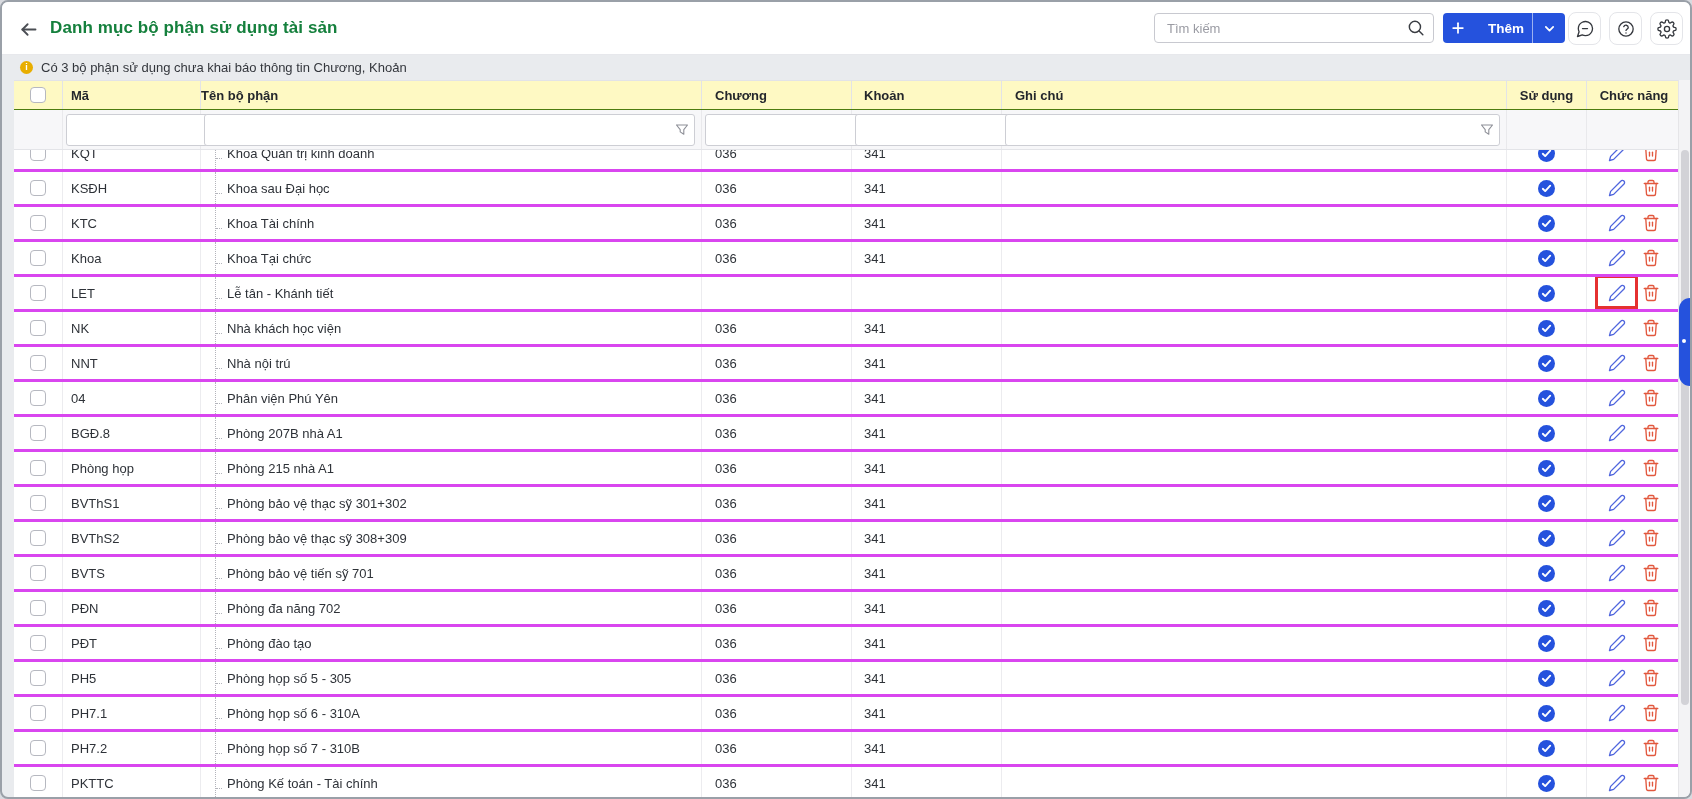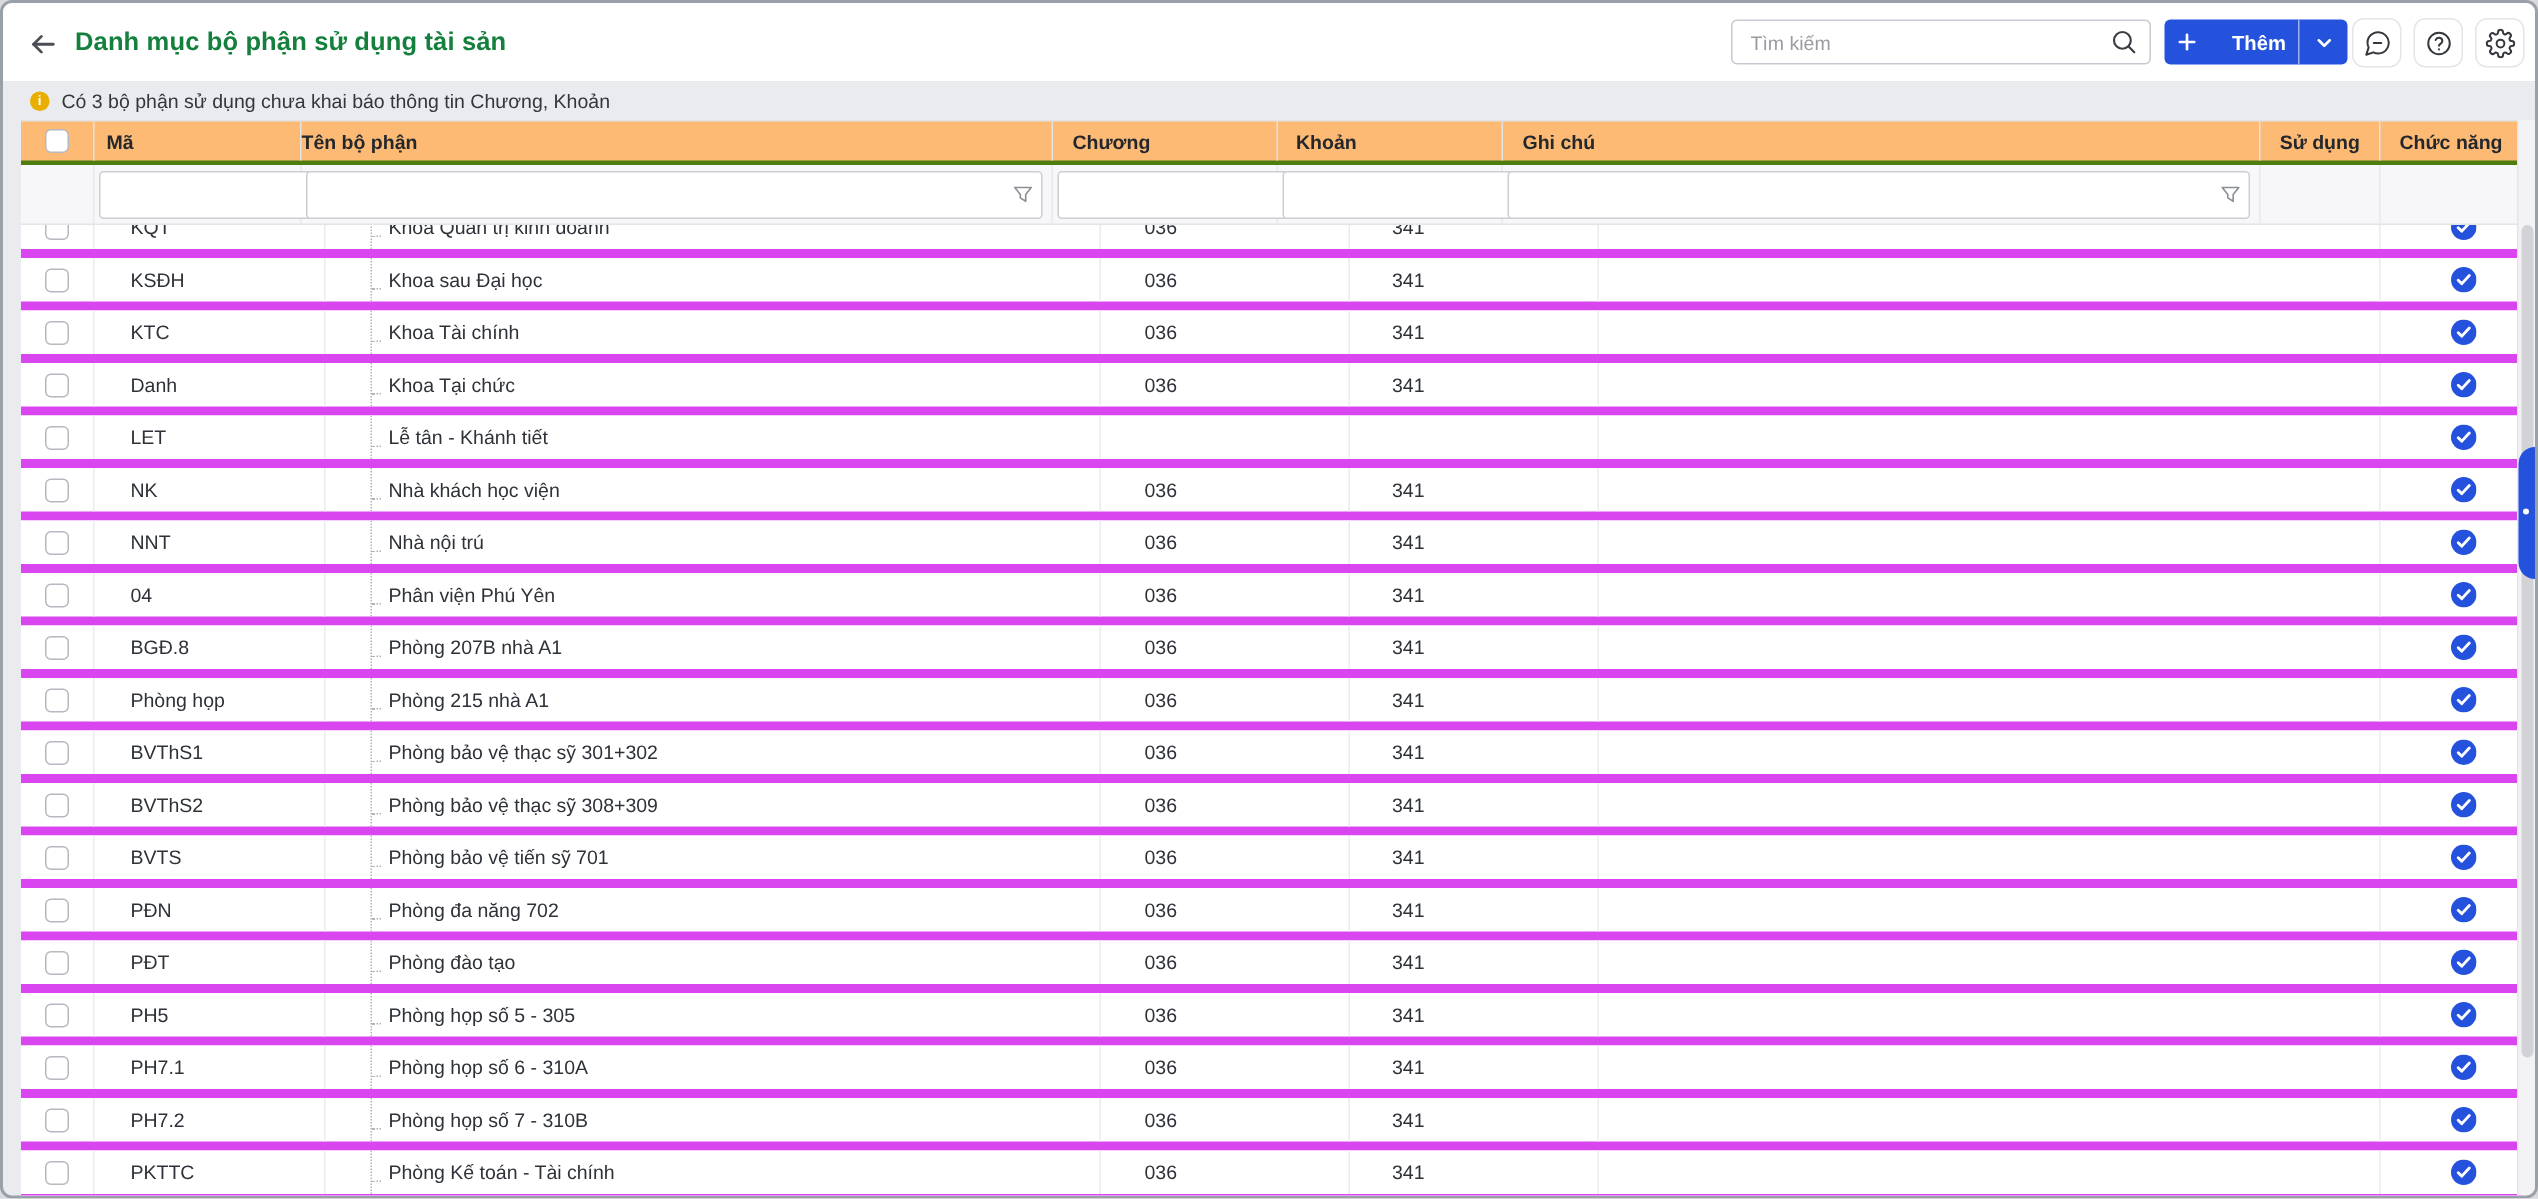--- a/index.html
+++ b/index.html
@@ -14,29 +14,29 @@
   .btn-add{position:absolute;left:1441px;top:11px;height:30px;display:flex;border-radius:4px;overflow:hidden;background:#2552dd;color:#fff;cursor:pointer;}
   .btn-add .main{width:89px;display:flex;align-items:center;justify-content:center;gap:23px;font-size:13.5px;font-weight:700;border-right:1px solid rgba(255,255,255,.55);}
   .btn-add .chev{width:32px;display:flex;align-items:center;justify-content:center;}
   .icon-btn{position:absolute;top:10px;width:33px;height:33px;box-sizing:border-box;background:#fff;border:1px solid #e4e5e9;border-radius:8px;display:flex;align-items:center;justify-content:center;cursor:pointer;}
   
   .notice{position:absolute;left:0;top:52px;width:100%;height:26px;display:flex;align-items:center;padding-left:18px;gap:8px;box-sizing:border-box;}
   .info-dot{width:13px;height:13px;border-radius:50%;background:#e8ae00;color:#fff;font-size:9px;font-weight:700;display:flex;align-items:center;justify-content:center;line-height:1;}
   .notice-text{font-size:13px;color:#33363c;}
   
   .cols{display:grid;grid-template-columns:49px 138px 501px 150px 150px 505px 80px 95px;}
-  .thead{position:absolute;left:12px;top:78px;width:1668px;height:30px;background:#fdba74;border-top:1px solid #e2e3e7;border-bottom:3px solid #4d7c0f;box-sizing:border-box;z-index:3;}
+  .thead{position:absolute;left:12px;top:78px;width:1668px;height:30px;background:#fef9c3;border-top:1px solid #e2e3e7;border-bottom:1px solid #4d7c0f;box-sizing:border-box;z-index:3;}
   .th{display:flex;align-items:center;font-size:13px;font-weight:700;color:#24272c;border-right:1px solid #e2e3e7;box-sizing:border-box;}
   .frow{position:absolute;left:12px;top:108px;width:1668px;height:40px;background:#f7f7f9;border-bottom:1px solid #e3e4e8;box-sizing:border-box;z-index:3;}
   .fcell{display:flex;align-items:center;border-right:1px solid #e9e9ec;box-sizing:border-box;}
   .f-input{position:relative;flex:1;margin:0 6px 0 3px;height:30px;background:#fff;border:1px solid #cdced4;border-radius:3px;display:flex;align-items:center;}
   .f-input input{flex:1;border:none;outline:none;background:transparent;font-size:13px;color:#33363c;padding:0 22px 0 7px;font-family:inherit;min-width:0;}
   .f-funnel{position:absolute;right:5px;top:8px;cursor:pointer;}
   .tbody{position:absolute;left:12px;top:148px;width:1668px;height:649px;overflow:hidden;background:#fff;}
-  .row{height:35px;box-sizing:border-box;background:#fff;border-bottom:6px solid #d946ef;gap:16px;}
+  .row{height:35px;box-sizing:border-box;background:#fff;border-bottom:3px solid #d946ef;}
   .row:first-child{margin-top:-13px;}
   .cell{display:flex;align-items:center;font-size:13px;color:#2e3238;border-right:1px solid #ececef;box-sizing:border-box;overflow:hidden;white-space:nowrap;}
   .c-code{padding-left:8px;}
   .c-chapter{padding-left:13px;}
   .c-item{padding-left:12px;}
   .c-note{padding-left:13px;}
   .c-center{justify-content:center;}
   .cb{width:16px;height:16px;border:1.5px solid #b6b8c0;border-radius:4px;background:#fff;box-sizing:border-box;cursor:pointer;}
   .c-select{justify-content:center;}
   .tree{align-self:stretch;width:1px;margin-left:14px;border-left:1px dotted #b3b4bb;position:relative;flex:none;}
@@ -302,21 +302,21 @@
               <line x1="10" y1="11" x2="10" y2="16"></line>
               <line x1="14" y1="11" x2="14" y2="16"></line>
             </svg>
           </button>
         </div>
       </div>
       <div class="row cols">
         <div class="cell c-select">
           <div class="cb"></div>
         </div>
-        <div class="cell c-code">Danh</div>
+        <div class="cell c-code">Khoa</div>
         <div class="cell c-name">
           <span class="tree"></span>
           <span class="name-text">Khoa Tại chức</span>
         </div>
         <div class="cell c-chapter">036</div>
         <div class="cell c-item">341</div>
         <div class="cell c-note"></div>
         <div class="cell c-center">
           <span class="chk">
             <svg viewBox="0 0 17 17" width="17" height="17">

